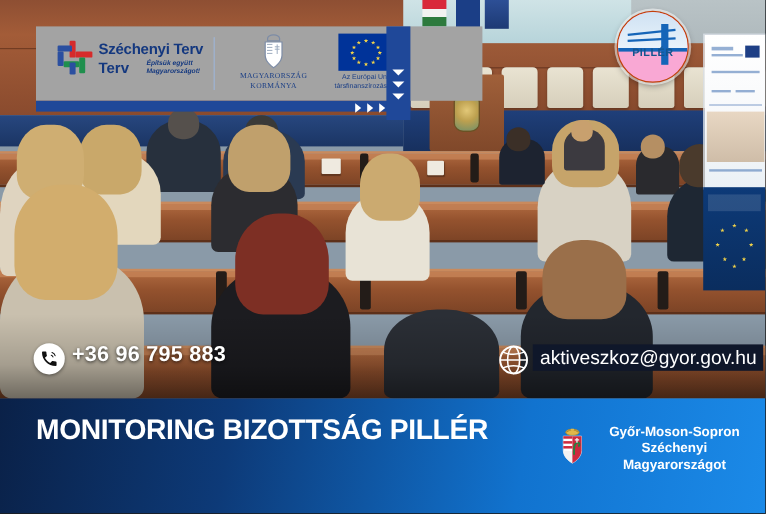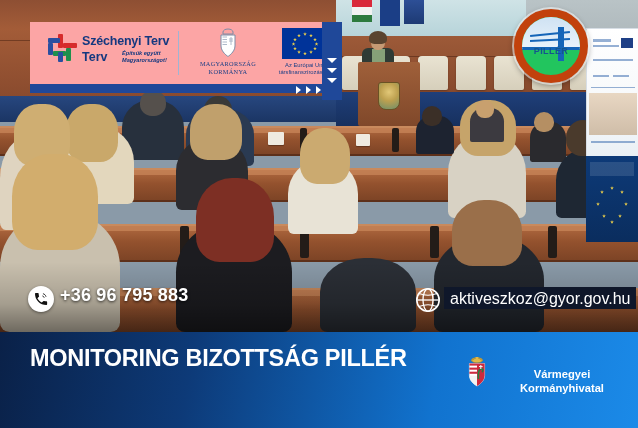--- a/index.html
+++ b/index.html
@@ -72,21 +72,21 @@
   .rollup{position:absolute;left:586px;top:28px;width:52px;height:128px;
     background:linear-gradient(180deg,#ffffff 0%,#f6f8fa 62%,#eaf0f5 100%);
     border:1px solid #d7dee5;}
   .rollup .ru-line{position:absolute;background:#3f6fb0;opacity:.55;}
   .rollup-blue{position:absolute;left:586px;top:156px;width:52px;height:86px;
     background:linear-gradient(180deg,#0d3a78 0%,#0a2d5e 100%);}
   .eu-star{position:absolute;width:4px;height:4px;background:#f2d349;
     clip-path:polygon(50% 0%,61% 35%,98% 35%,68% 57%,79% 91%,50% 70%,21% 91%,32% 57%,2% 35%,39% 35%);}
 
   
-  .logobar{position:absolute;left:30px;top:22px;width:312px;height:62px;background:#fca5a5;}
+  .logobar{position:absolute;left:30px;top:22px;width:372px;height:62px;background:#a3a3a3;}
   .logobar-strip{position:absolute;left:30px;top:84px;width:312px;height:9px;background:#1f4899;}
   .logobar-tab{position:absolute;left:322px;top:22px;width:20px;height:78px;background:#1f4899;}
   .chev{position:absolute;width:0;height:0;}
   .chev-d{border-left:5px solid transparent;border-right:5px solid transparent;border-top:5px solid #fff;}
   .chev-r{border-top:4px solid transparent;border-bottom:4px solid transparent;border-left:5px solid #fff;}
 
   .sz-logo{position:absolute;left:16px;top:12px;width:34px;height:34px;}
   .sz-bar{position:absolute;border-radius:1px;}
   .sz-name{position:absolute;left:52px;top:13px;color:#14387f;font-weight:bold;
     font-size:12.5px;letter-spacing:-.2px;line-height:13px;white-space:nowrap;}
@@ -97,21 +97,21 @@
 
   .hu-crest{position:absolute;left:186px;top:6px;width:24px;height:30px;}
   .hu-txt{position:absolute;left:158px;top:38px;width:80px;text-align:center;color:#1b3f86;
     font-size:6.3px;line-height:7.6px;letter-spacing:.3px;font-family:"Liberation Serif",serif;}
   .eu-flag{position:absolute;left:252px;top:6px;width:47px;height:31px;background:#003399;}
   .eu-txt{position:absolute;left:240px;top:40px;width:72px;text-align:center;color:#1b3f86;
     font-size:5.8px;line-height:7px;}
 
   
   .piller{position:absolute;left:514px;top:9px;width:58px;height:58px;border-radius:50%;
-    background:#22c55e;border:8px solid #c2410c;box-shadow:0 0 0 2px rgba(255,255,255,.55),0 2px 6px rgba(0,0,0,.45);
+    background:#f9a8d4;border:1px solid #c2410c;box-shadow:0 0 0 2px rgba(255,255,255,.55),0 2px 6px rgba(0,0,0,.45);
     overflow:hidden;}
   .piller-sky{position:absolute;left:0;top:0;width:100%;height:56%;
     background:linear-gradient(180deg,#cfe2f3 0%,#eaf3fb 100%);}
   .piller-bar{position:absolute;background:#1565b8;}
   .piller-txt{position:absolute;left:0;top:50%;width:100%;text-align:center;color:#14558f;
     font-weight:bold;font-size:9px;letter-spacing:.4px;}
 
   
   .contact{position:absolute;left:0;top:283px;width:638px;height:34px;}
   .ic-circle{position:absolute;width:26px;height:26px;border-radius:50%;background:#fff;
@@ -372,19 +372,19 @@
         <rect x="3.4" y="10.6" width="7.6" height="2.1" fill="#cd2a3e"></rect>
         <rect x="3.4" y="14.7" width="7.6" height="2.1" fill="#cd2a3e"></rect>
         <path d="M3.4 18.5 C3.4 25 11 29 11 29 L11 18.8 Z" fill="#f2f2f2"></path>
       </g>
       <path d="M11 6.5 L18.6 6.5 L18.6 18.5 C18.6 25 11 29 11 29 Z" fill="#cd2a3e"></path>
       <path d="M12.4 22 C12.4 17 11.8 13 14.7 12 C17.2 11.2 17.6 14 15.8 15" fill="none" stroke="#2a7f3e" stroke-width="1.6"></path>
       <path d="M13 9.5 L16.6 9.5 M14.8 8 L14.8 12" stroke="#f2f2f2" stroke-width="1.1"></path>
     </svg>
 
     <div class="kh-txt">
-      <br>
-      <span>Vármegyei</span><br>
-      <span>Kormányhivatal</span>
+      <span>Győr-Moson-Sopron</span><br>
+      <span>Széchenyi</span><br>
+      <span>Magyarországot</span>
     </div>
   </div>
 
 </div>
 
 </body></html>

